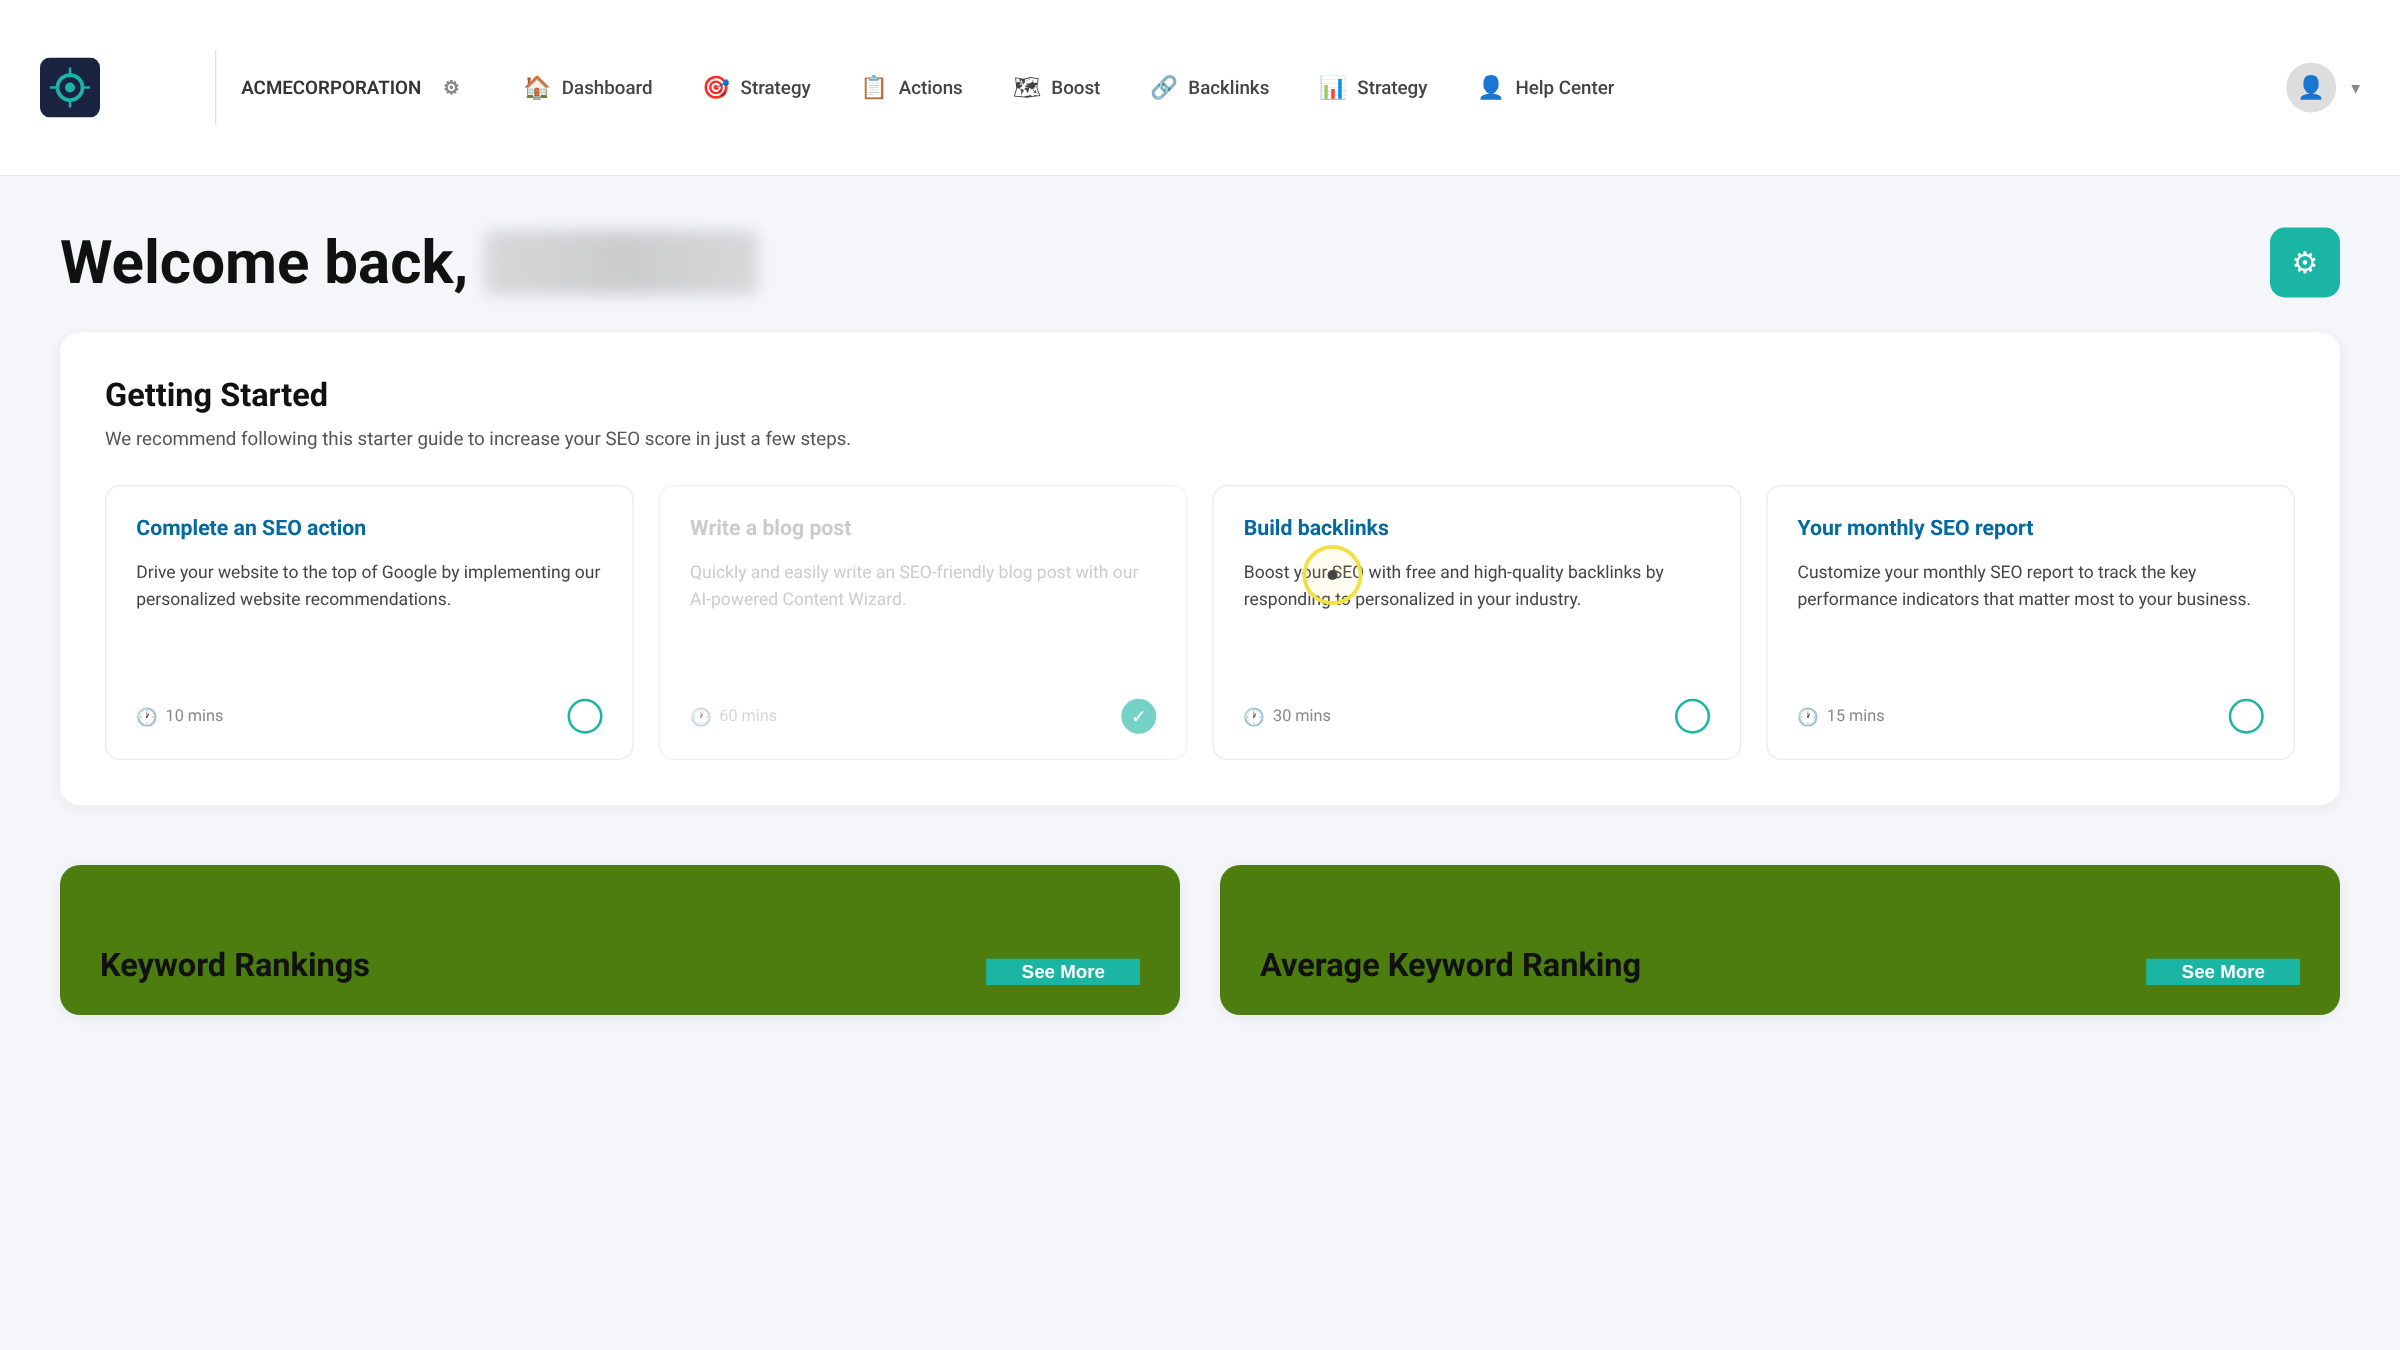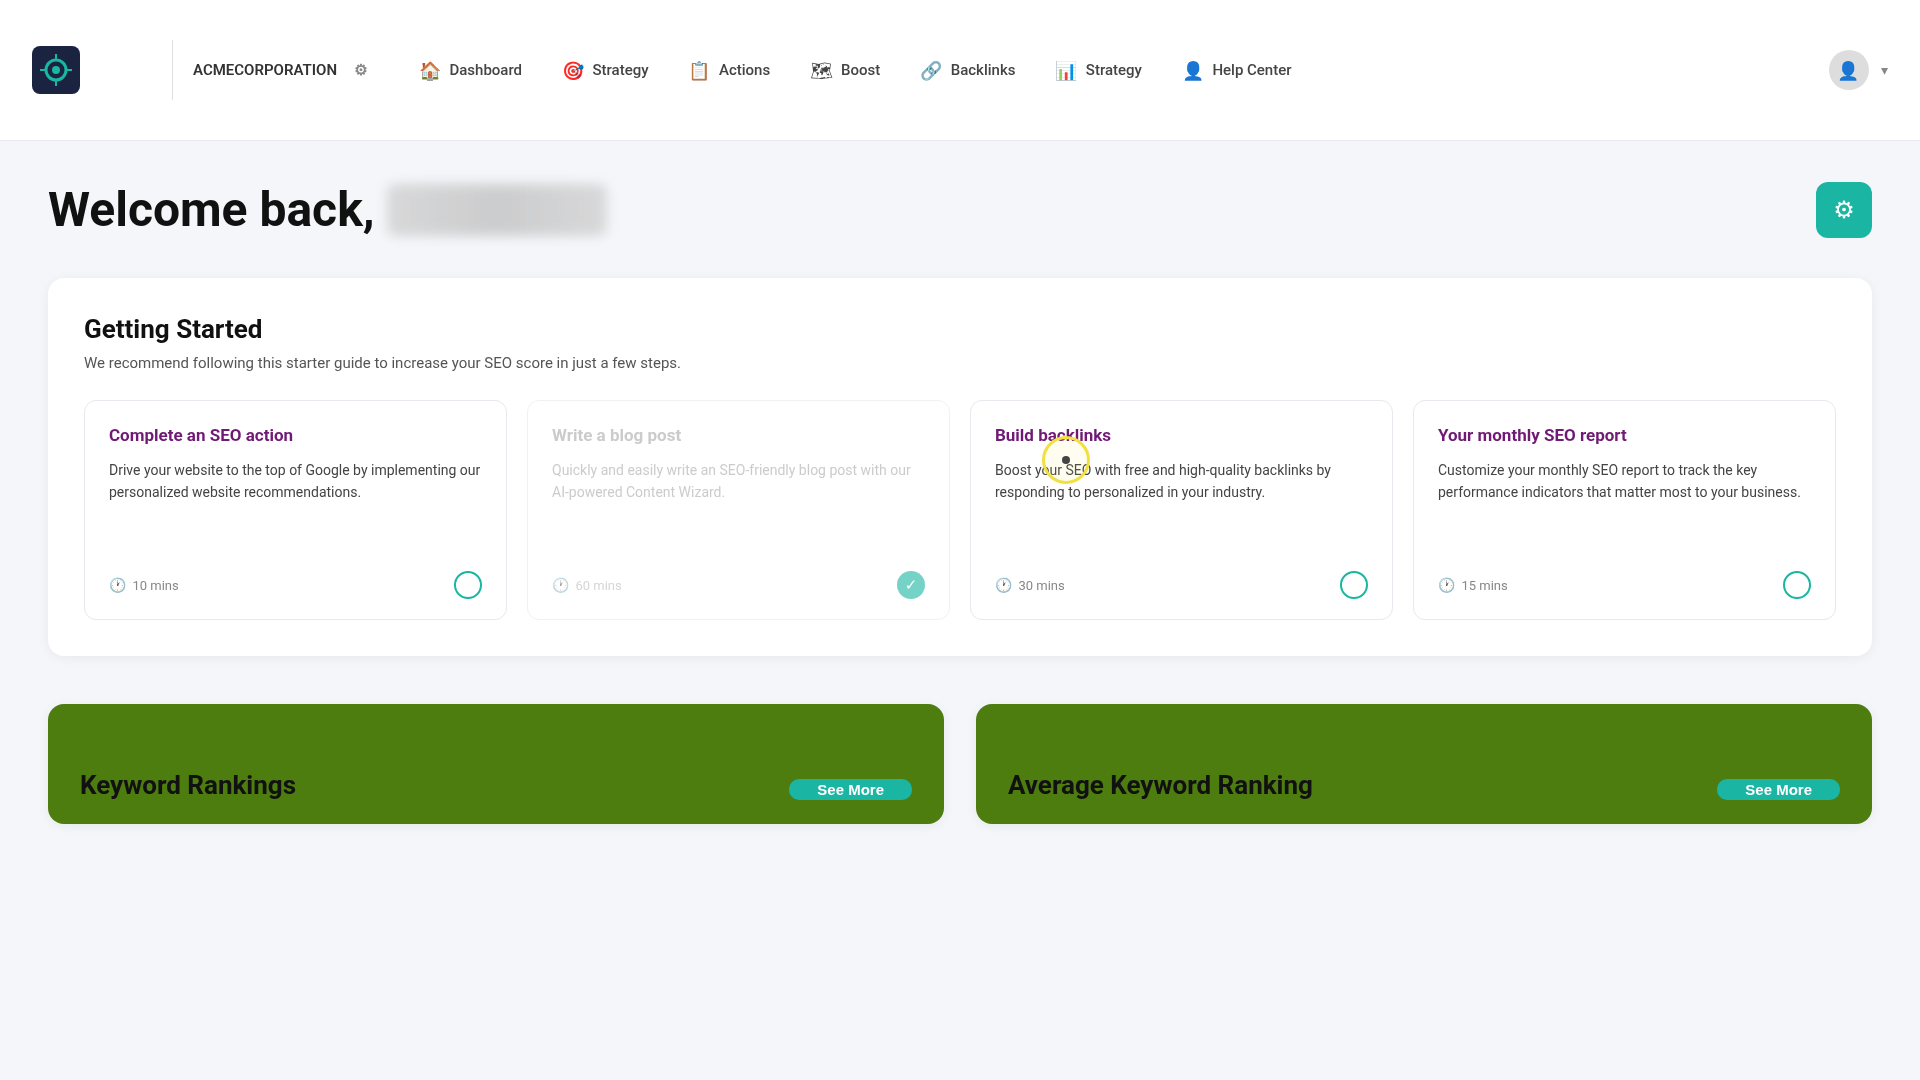--- a/index.html
+++ b/index.html
@@ -108,21 +108,21 @@
     .main {
       padding: 40px 48px;
       position: relative;
     }
 
     
     .welcome-row {
       display: flex;
       align-items: center;
       justify-content: space-between;
-      margin-bottom: 40px;
+      margin-bottom: 28px;
     }
     .welcome-text {
       font-size: 48px;
       font-weight: 700;
       color: #111;
       display: flex;
       align-items: center;
       gap: 12px;
     }
     .welcome-name-blur {
@@ -200,21 +200,21 @@
       flex-direction: column;
       background: #fff;
       min-height: 220px;
     }
     .step-card.completed {
       opacity: 0.6;
     }
     .step-title {
       font-size: 17px;
       font-weight: 700;
-      color: #701a75;
+      color: #0369a1;
       margin-bottom: 14px;
     }
     .step-title.muted {
       color: #aaa;
     }
     .step-desc {
       font-size: 14px;
       color: #444;
       line-height: 1.6;
       flex: 1;
@@ -279,21 +279,21 @@
     }
     .bottom-card-title {
       font-size: 26px;
       font-weight: 700;
       color: #111;
     }
     .see-more-btn {
       background: #1ab5a3;
       color: #fff;
       border: none;
-      border-radius: 10px;
+      border-radius: 0;
       padding: 2px 28px;
       font-size: 15px;
       font-weight: 600;
       cursor: pointer;
       white-space: nowrap;
     }
   </style>
 </head>
 <body>
 

